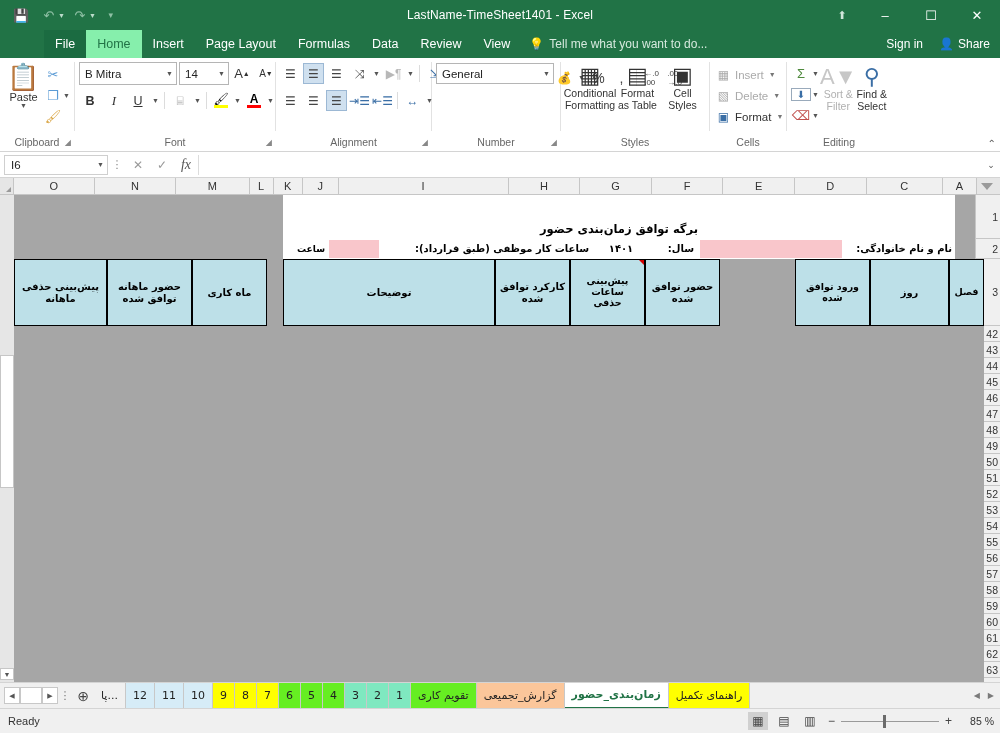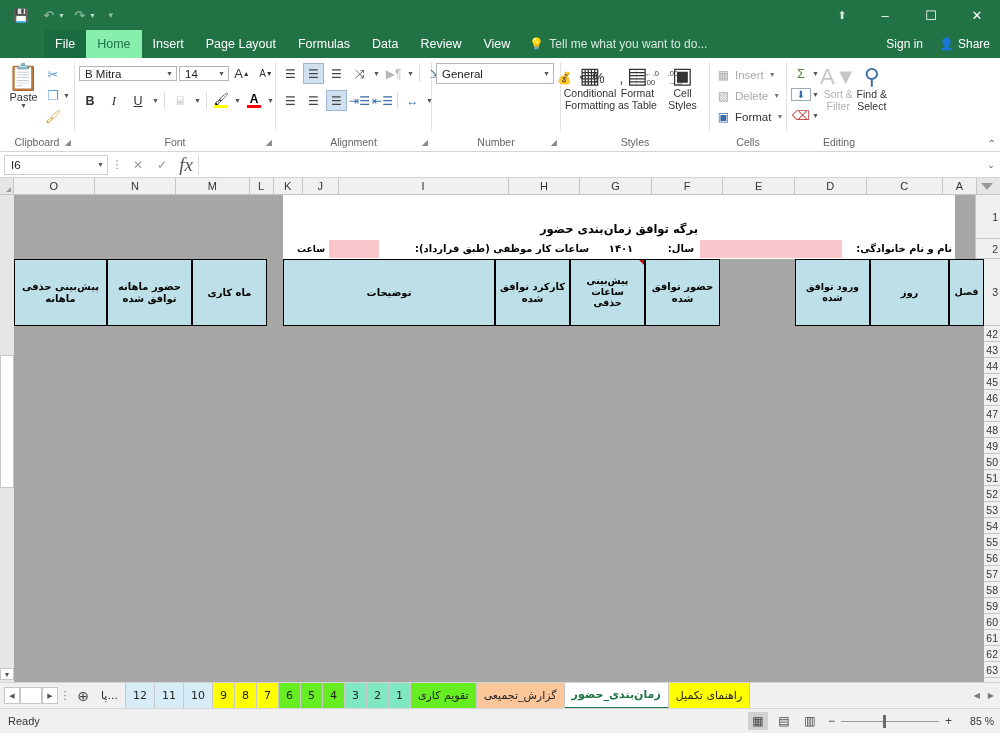--- a/index.html
+++ b/index.html
@@ -83,21 +83,21 @@
   .clip-small { display: flex; flex-direction: column; gap: 2px; padding-top: 3px; }
   .cs-row { display: flex; align-items: center; height: 19px; }
   .cs-ico { width: 20px; text-align: center; font-size: 13px; }
   .cs-car { font-size: 7px; color: #555; }
 
   
   .fontgrp { width: 200px; }
   .f-row { display: flex; align-items: center; gap: 2px; height: 23px; }
   .f-row + .f-row { margin-top: 4px; }
   .combo {
-    height: 15px; border: 1px solid #b5b5b5; background: #fff;
+    height: 23px; border: 1px solid #b5b5b5; background: #fff;
     display: flex; align-items: center; padding: 0 3px 0 5px; font-size: 11.5px; color: #222;
   }
   .combo .cv { flex: 1; }
   .combo .cc { font-size: 7px; color: #555; padding-left: 4px; }
   .fname { width: 98px; }
   .fsize { width: 50px; }
   .ibtn {
     width: 22px; height: 21px; display: flex; align-items: center; justify-content: center;
     font-size: 12px; color: #333;
   }
@@ -156,21 +156,21 @@
   }
   .namebox {
     width: 104px; height: 20px; margin-left: 2px; border: 1px solid #cfcfcf; background: #fff;
     display: flex; align-items: center; padding: 0 3px 0 6px; font-size: 11.5px; color: #222;
   }
   .namebox .nv { flex: 1; }
   .namebox .nc { font-size: 7px; color: #555; }
   .fdots { width: 18px; text-align: center; color: #888; font-size: 11px; }
   .fbtns { display: flex; }
   .fb { width: 24px; height: 20px; display: flex; align-items: center; justify-content: center; font-size: 12px; color: #9a9a9a; }
-  .fb.fx { font-family: "Liberation Serif", serif; font-style: italic; color: #555; font-size: 19px; }
+  .fb.fx { font-family: "Liberation Serif", serif; font-style: italic; color: #555; font-size: 14px; }
   .finput {
     flex: 1; height: 20px; border-left: 1px solid #dcdcdc; background: #fff;
     margin-right: 16px; font-size: 12px; padding-left: 4px; line-height: 20px;
   }
   .fcollapse { width: 14px; text-align: center; font-size: 9px; color: #555; }
 
   
   .gridwrap { position: relative; height: 504px; background: #ffffff; overflow: hidden; }
 
   .colhdr { display: flex; height: 17px; background: #f0f0f0; }
@@ -290,20 +290,21 @@
 
   <div class="titlebar">
     <div class="qat">
       <div class="qat-btn">💾</div>
       <div class="qat-btn dim">↶</div>
       <div class="qat-caret">▼</div>
       <div class="qat-btn dim">↷</div>
       <div class="qat-caret">▼</div>
       <div class="qat-btn dim" style="font-size:9px;">▾</div>
     </div>
+    <div class="title-text">LastName-TimeSheet1401 - Excel</div>
     <div class="win-ctrls">
       <div class="win-btn ribbonopt">⬆</div>
       <div class="win-btn">–</div>
       <div class="win-btn">☐</div>
       <div class="win-btn">✕</div>
     </div>
   </div>
 
   <div class="tabbar">
     <div class="rtab file">File</div>

